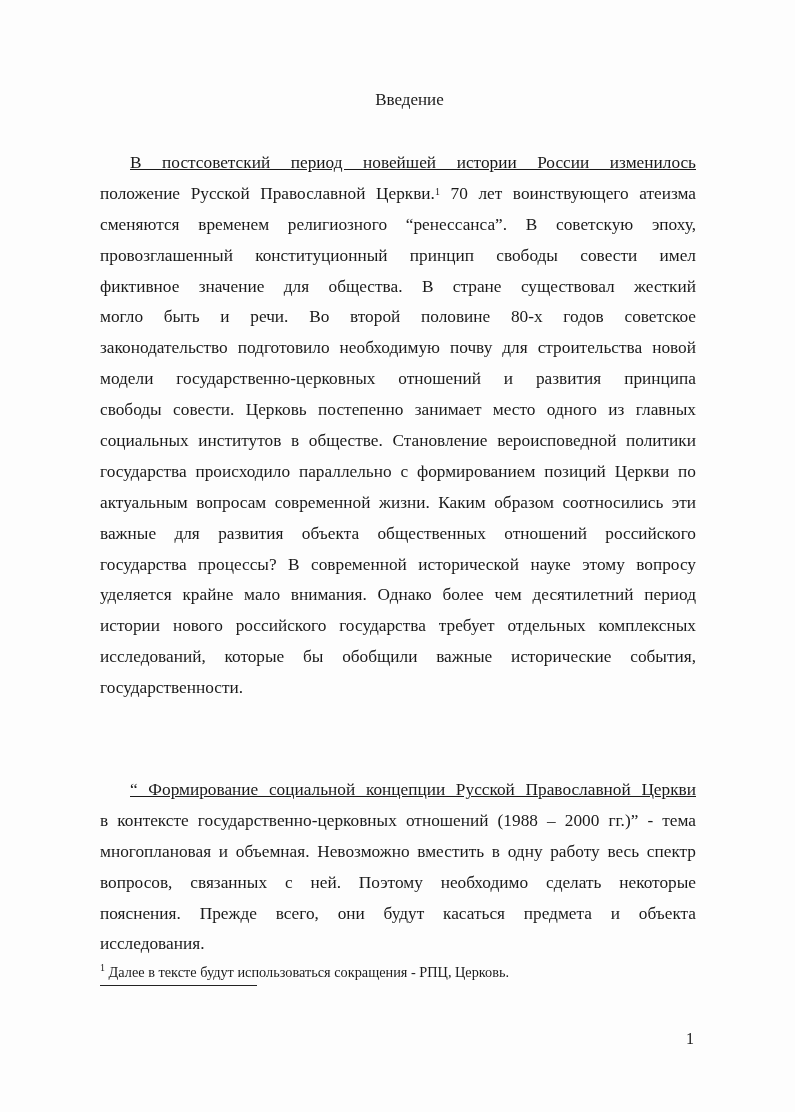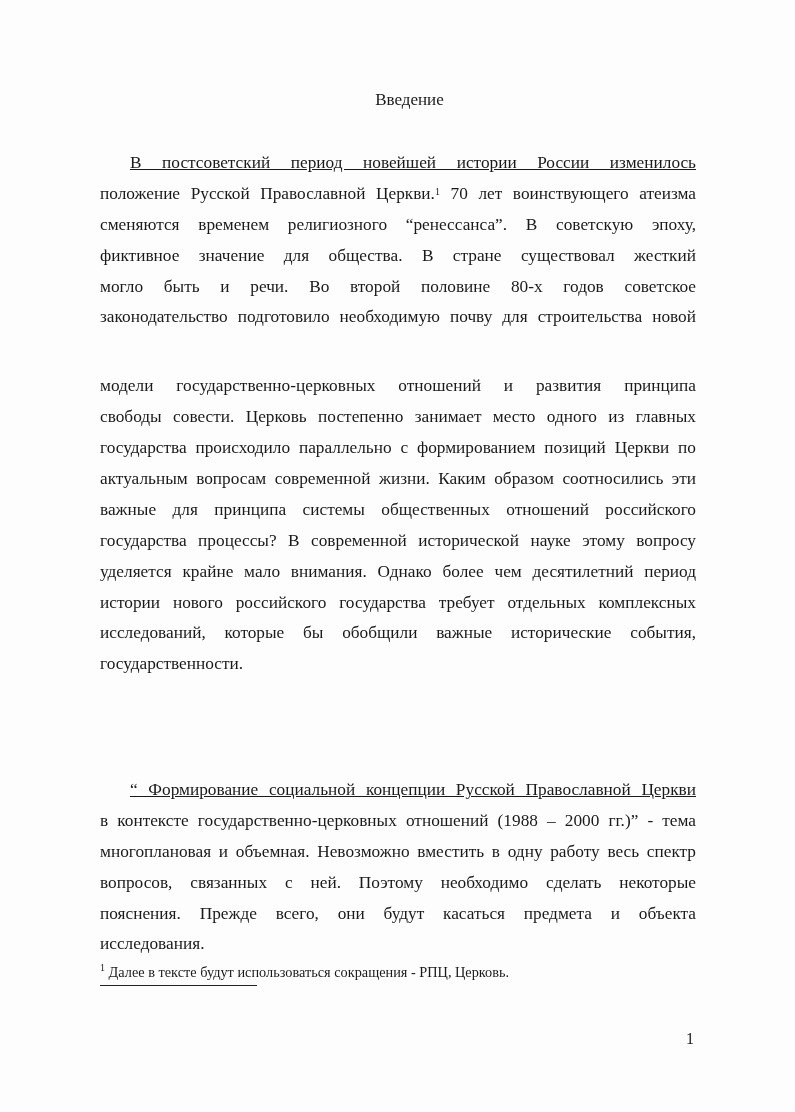--- a/index.html
+++ b/index.html
@@ -20,28 +20,30 @@
 </head>
 <body>
 
 <div>
   <div class="title">Введение</div>
 
   <div class="para" style="top:148px;">
     <span class="ln indent" style="white-space: normal; overflow: hidden;">В постсоветский период новейшей истории России изменилось</span>
     <span class="ln" style="white-space: normal; overflow: hidden;"><span>положение Русской Православной Церкви.</span><sup>1</sup><span> 70 лет воинствующего атеизма</span></span>
     <span class="ln" style="white-space: normal; overflow: hidden;">сменяются временем религиозного “ренессанса”. В советскую эпоху,</span>
+    <span class="ln" style="white-space: normal; overflow: hidden;">провозглашенный конституционный принцип свободы совести имел</span>
     <span class="ln" style="white-space: normal; overflow: hidden;">фиктивное значение для общества. В стране существовал жесткий</span>
     <span class="ln" style="white-space: normal; overflow: hidden;">могло быть и речи. Во второй половине 80-х годов советское</span>
     <span class="ln" style="white-space: normal; overflow: hidden;">законодательство подготовило необходимую почву для строительства новой</span>
-    <span class="ln" style="white-space: normal; overflow: hidden; margin-top: 38px;">модели государственно-церковных отношений и развития принципа</span>
+    <span class="ln" style="white-space: normal; overflow: hidden;">модели государственно-церковных отношений и развития принципа</span>
     <span class="ln" style="white-space: normal; overflow: hidden;">свободы совести. Церковь постепенно занимает место одного из главных</span>
+    <span class="ln" style="white-space: normal; overflow: hidden;">социальных институтов в обществе. Становление вероисповедной политики</span>
     <span class="ln" style="white-space: normal; overflow: hidden;">государства происходило параллельно с формированием позиций Церкви по</span>
     <span class="ln" style="white-space: normal; overflow: hidden;">актуальным вопросам современной жизни. Каким образом соотносились эти</span>
-    <span class="ln" style="white-space: normal; overflow: hidden;">важные для принципа системы общественных отношений российского</span>
+    <span class="ln" style="white-space: normal; overflow: hidden;">важные для развития объекта общественных отношений российского</span>
     <span class="ln" style="white-space: normal; overflow: hidden;">государства процессы? В современной исторической науке этому вопросу</span>
     <span class="ln" style="white-space: normal; overflow: hidden;">уделяется крайне мало внимания. Однако более чем десятилетний период</span>
     <span class="ln" style="white-space: normal; overflow: hidden;">истории нового российского государства требует отдельных комплексных</span>
     <span class="ln" style="white-space: normal; overflow: hidden;">исследований, которые бы обобщили важные исторические события,</span>
     <span class="ln last">государственности.</span>
   </div>
 
   <div class="para" style="top:775px;">
     <span class="ln indent" style="white-space: normal; overflow: hidden;">“ Формирование социальной концепции Русской Православной Церкви</span>
     <span class="ln" style="white-space: normal; overflow: hidden;">в контексте государственно-церковных отношений (1988 – 2000 гг.)” - тема</span>

